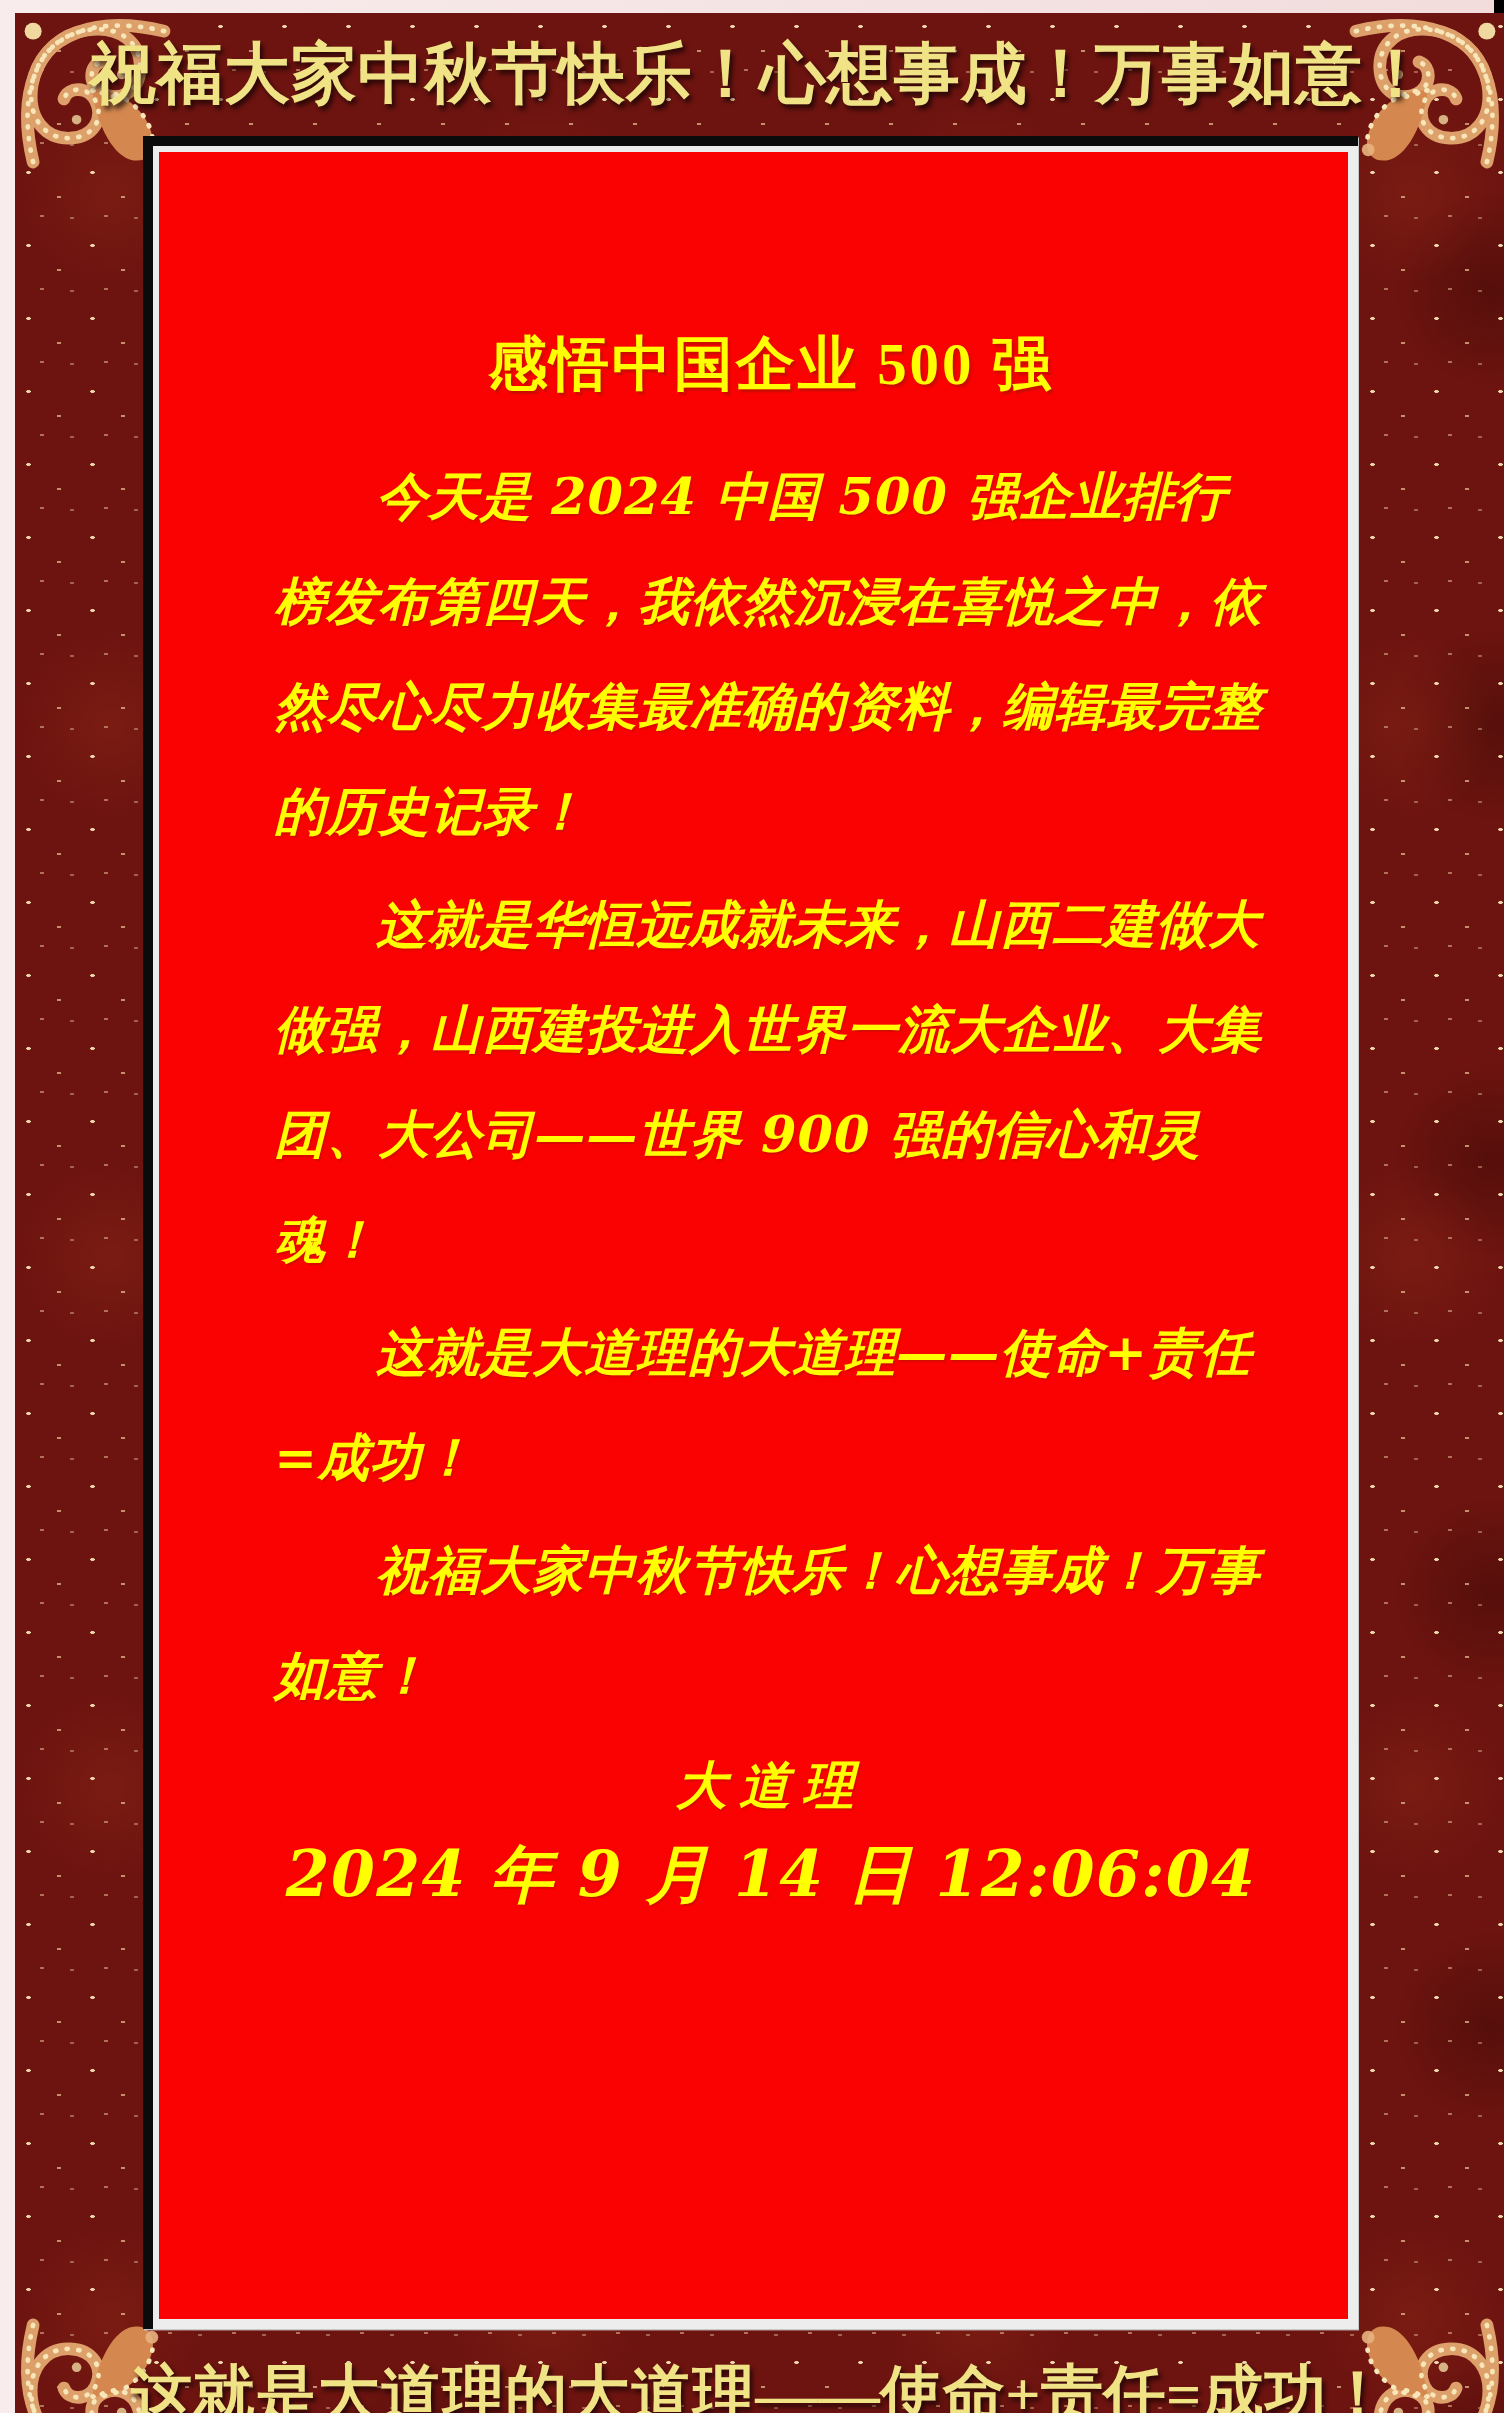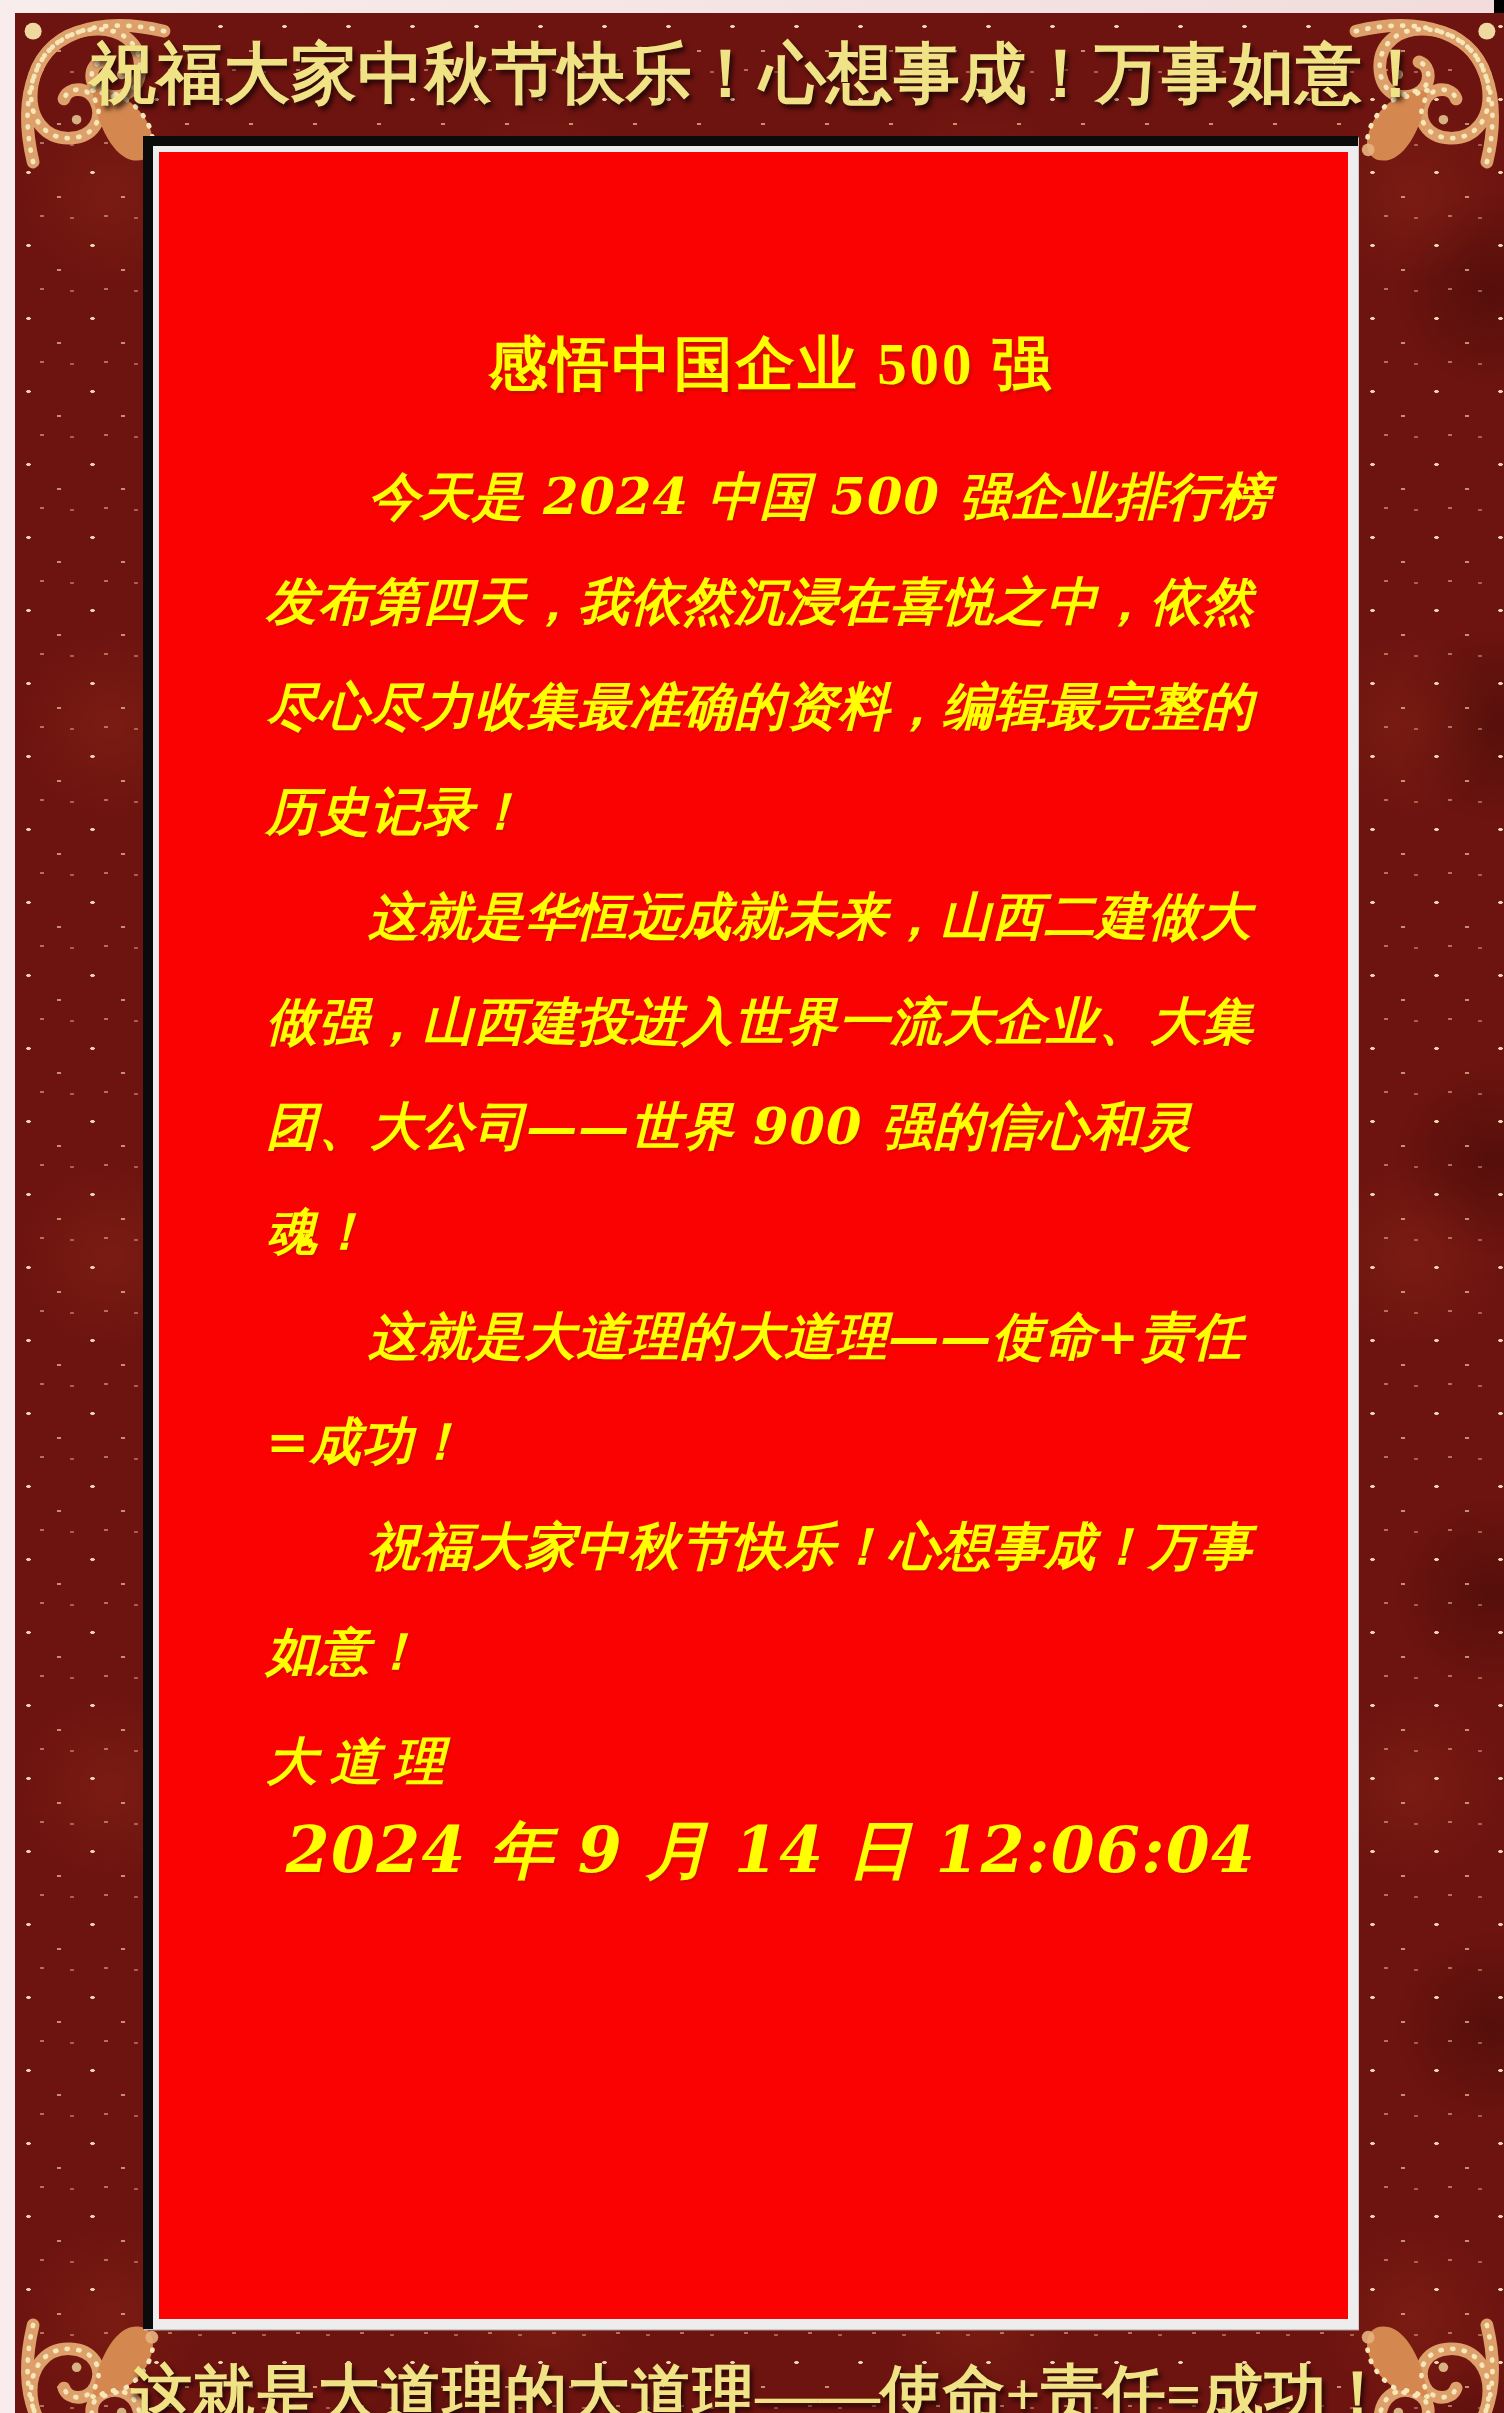--- a/index.html
+++ b/index.html
@@ -73,29 +73,29 @@
   }
   .doc-title{
     margin:0 0 46px;
     font-weight:bold;font-size:59px;line-height:68px;letter-spacing:2.9px;
     color:var(--text-yellow);text-align:center;white-space:nowrap;
     text-shadow:2.4px 2.9px 1.4px rgba(150,25,0,.45);
   }
   .doc-title.second{margin-bottom:0;}
   .doc-body{margin-top:42px;}
   .doc-body p.body-par{
-    margin:0;text-indent:102px;
+    margin:8px;text-indent:102px;
     font-style:italic;font-weight:bold;
     font-size:51px;line-height:105px;letter-spacing:1px;
     color:var(--text-yellow);
     font-family:"DejaVu Serif", serif;
     text-shadow:1.4px 1.9px 1px rgba(150,25,0,.35);
   }
   .signature{
-    margin:12.6px 0 0;text-align:left;text-indent:0;
+    margin:12.6px 0 0;text-align:center;text-indent:0;
     font-style:italic;font-weight:bold;font-size:51px;line-height:89px;letter-spacing:12.6px;
     color:var(--text-yellow);font-family:"DejaVu Serif", serif;
     text-shadow:1.4px 1.9px 1px rgba(150,25,0,.35);
   }
   .datetime{
     margin:0;text-align:center;text-indent:0;
     font-style:italic;font-weight:bold;font-size:63px;line-height:89px;letter-spacing:1.4px;
     color:var(--text-yellow);font-family:"DejaVu Serif", serif;
     text-shadow:1.4px 1.9px 1px rgba(150,25,0,.35);
   }

